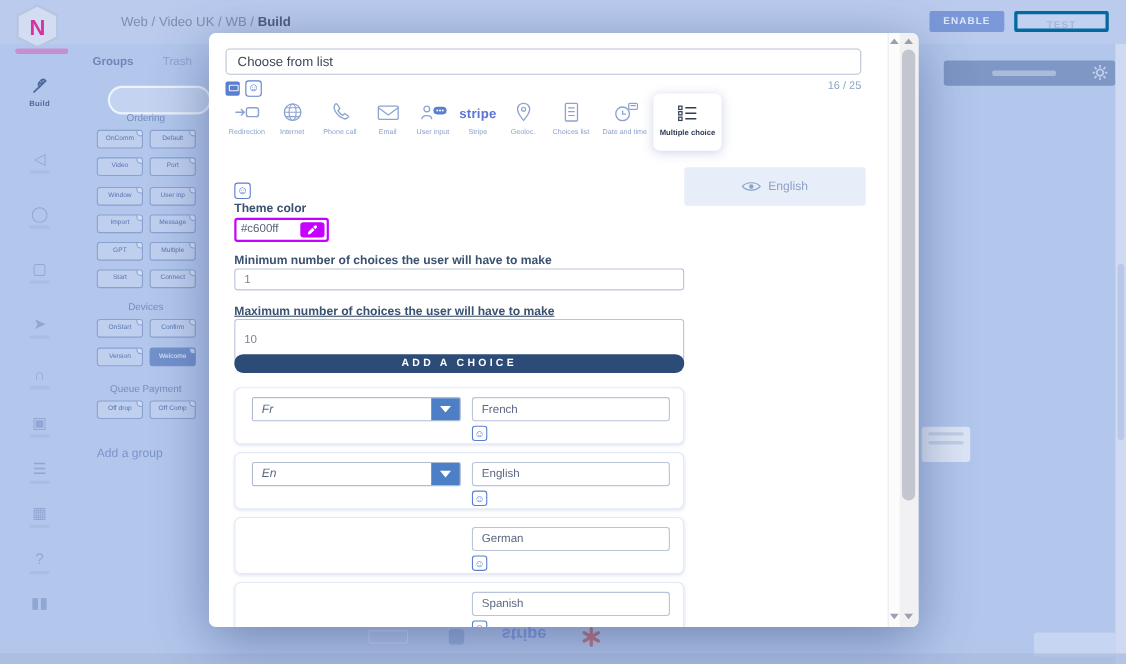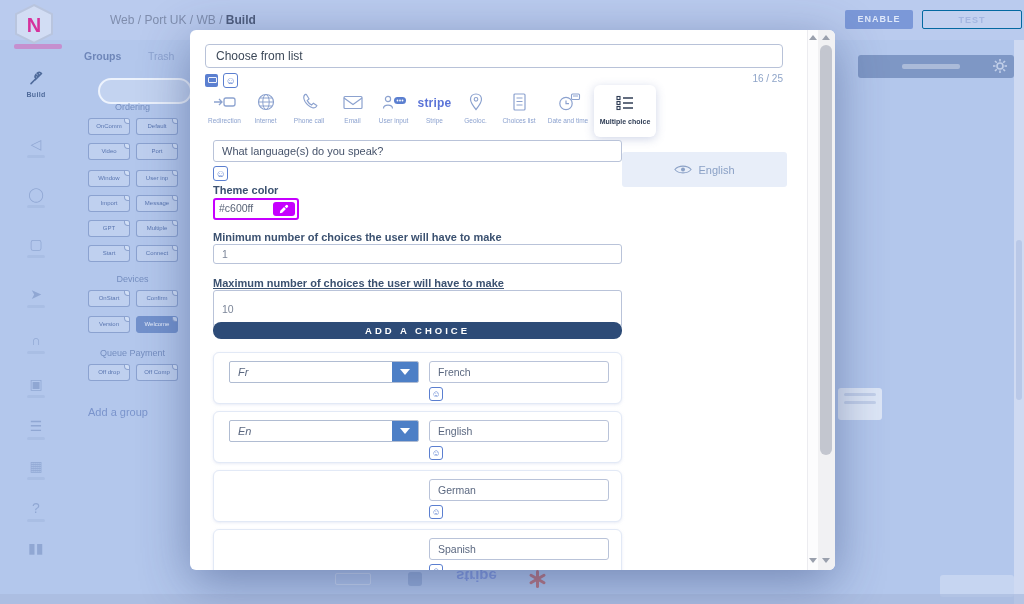--- a/index.html
+++ b/index.html
@@ -9,21 +9,21 @@
 
   
   #bg-topbar { left:0; top:0; width:1024px; height:40px; background:#bacbee; }
   #logo-box { left:12px; top:3px; width:52px; height:48px; }
   #logo-hex { display:block; }
   #logo-smudge { left:2px; top:41px; width:48px; height:5px; background:#d463b8; opacity:.55; border-radius:2px; }
   #breadcrumb { left:110px; top:13px; font-size:12px; color:#7987a6; opacity:.9; }
   #breadcrumb b { color:#445271; font-weight:700; }
   .tb-btn { top:10px; height:19px; font-size:9px; font-weight:700; letter-spacing:1px; text-align:center; line-height:18px; border-radius:2px; }
   #btn-enable { left:845px; width:68px; background:#7b98d8; color:#dfe8fa; }
-  #btn-test { left:922px; width:100px; background:rgba(255,255,255,.12); border:1px solid #0369a1; color:#a3b6e0; }
+  #btn-test { left:922px; width:86px; background:rgba(255,255,255,.12); border:3px solid #0369a1; color:#a3b6e0; }
 
   #bg-darkbar { left:858px; top:55px; width:156px; height:23px; background:#7e97c5; border-radius:3px; }
   #bg-darkbar .smudge { position:absolute; left:44px; top:9px; width:58px; height:5px; background:rgba(255,255,255,.35); border-radius:2px; }
   #gear { position:absolute; right:7px; top:4px; opacity:.85; }
   #bg-right-scroll { left:1014px; top:40px; width:10px; height:564px; background:#cfdaf2; }
   #bg-right-scroll i { position:absolute; left:2px; top:200px; width:6px; height:160px; background:#b9c8e8; border-radius:3px; }
 
   
   #sidebar { left:0; top:40px; width:72px; height:564px; }
   .sb-item { position:absolute; left:0; width:72px; text-align:center; color:#5a76ad; }
@@ -116,21 +116,21 @@
 
 <div class="abs" id="logo-box">
   <svg id="logo-hex" width="44" height="42" viewBox="0 0 44 42">
     <polygon points="22,2 40,11 40,31 22,40 4,31 4,11" fill="rgba(255,255,255,.35)" stroke="#b9c5de" stroke-width="2"></polygon>
     <text x="22" y="29" text-anchor="middle" font-size="20" font-weight="bold" fill="#d6319c" font-family="Liberation Sans, sans-serif">N</text>
   </svg>
   <div class="abs" id="logo-smudge"></div>
 </div>
 
 <div class="abs" id="breadcrumb">
-  <span>Web / Port UK / WB /</span>
+  <span>Web / Video UK / WB /</span>
   <b>Build</b>
 </div>
 
 <div class="abs tb-btn" id="btn-enable">ENABLE</div>
 <div class="abs tb-btn" id="btn-test">TEST</div>
 
 <div class="abs" id="bg-darkbar">
   <i class="smudge"></i>
   <svg id="gear" width="14" height="14" viewBox="0 0 14 14">
     <circle cx="7" cy="7" r="3" fill="none" stroke="#cdd9f0" stroke-width="1.6"></circle>
@@ -332,21 +332,20 @@
             <line x1="10" y1="5" x2="20" y2="5" stroke="currentColor" stroke-width="1.3"></line>
             <rect x="4" y="8.5" width="3" height="3" stroke="currentColor" stroke-width="1.1" fill="none"></rect>
             <line x1="10" y1="10" x2="20" y2="10" stroke="currentColor" stroke-width="1.3"></line>
             <rect x="4" y="13.5" width="3" height="3" stroke="currentColor" stroke-width="1.1" fill="none"></rect>
             <line x1="10" y1="15" x2="20" y2="15" stroke="currentColor" stroke-width="1.3"></line>
           </svg></span>
       <span class="tlab">Multiple choice</span>
     </div>
   </div>
 
-  <input id="q-input" class="m-input" value="What language(s) do you speak?" style="">
   <span id="q-smiley" class="smiley">☺</span>
 
   <div id="preview-panel">
     <svg width="18" height="11" viewBox="0 0 20 12">
         <path d="M1 6 C5 1 15 1 19 6 C15 11 5 11 1 6 Z" fill="none" stroke="#8ba1c6" stroke-width="1.2"></path>
         <circle cx="10" cy="6" r="2.2" fill="#8ba1c6"></circle>
       </svg>
     <span>English</span>
   </div>
 

